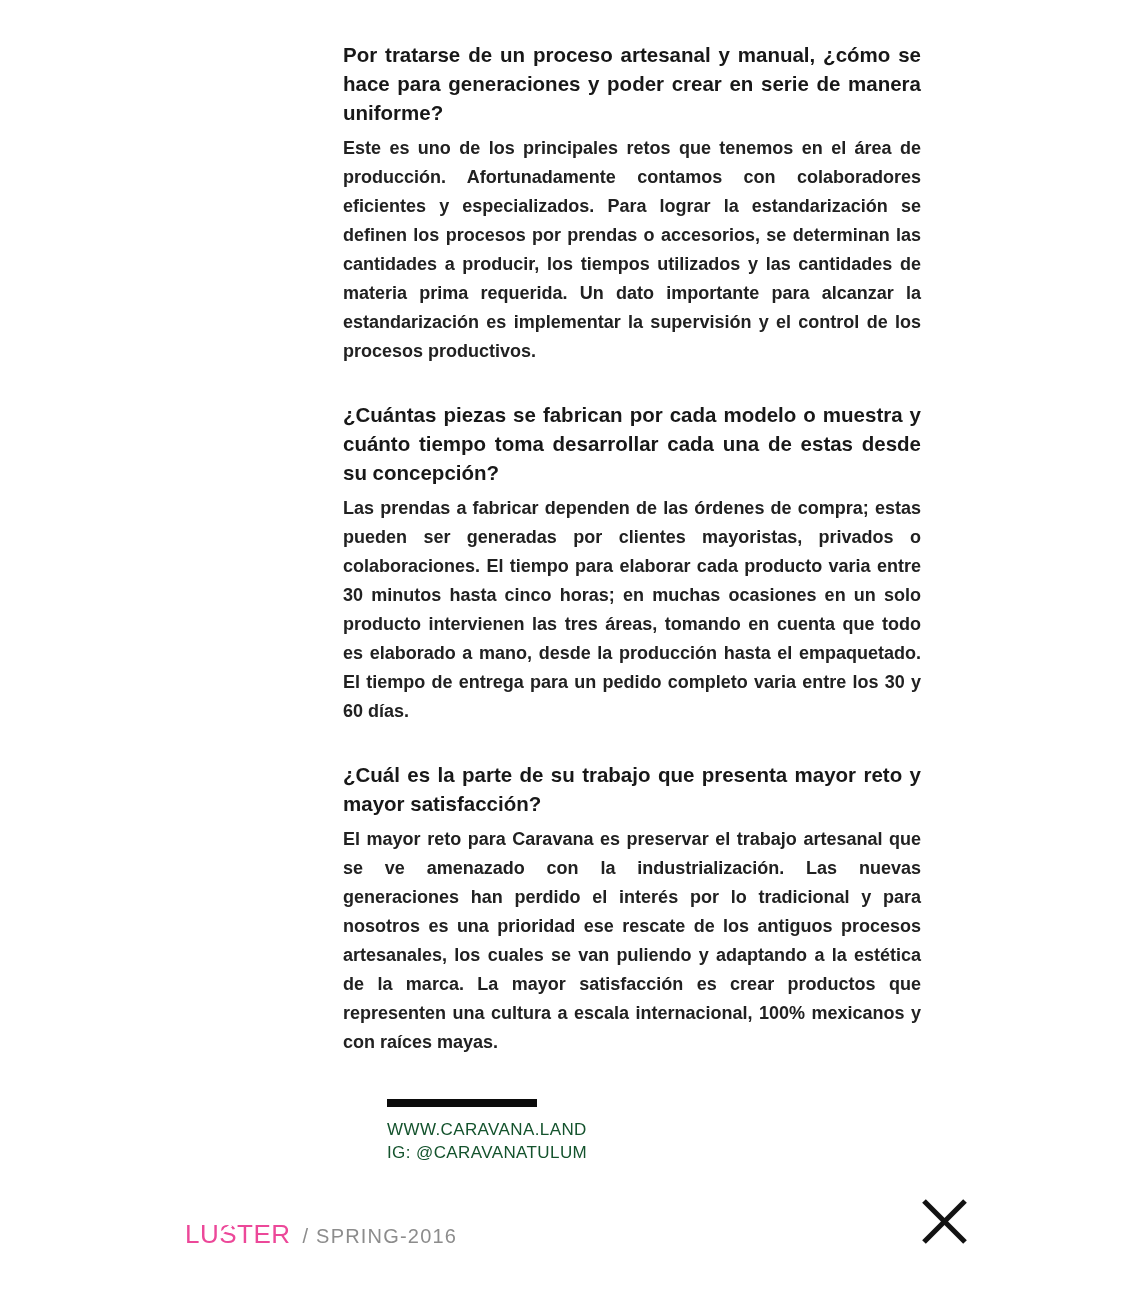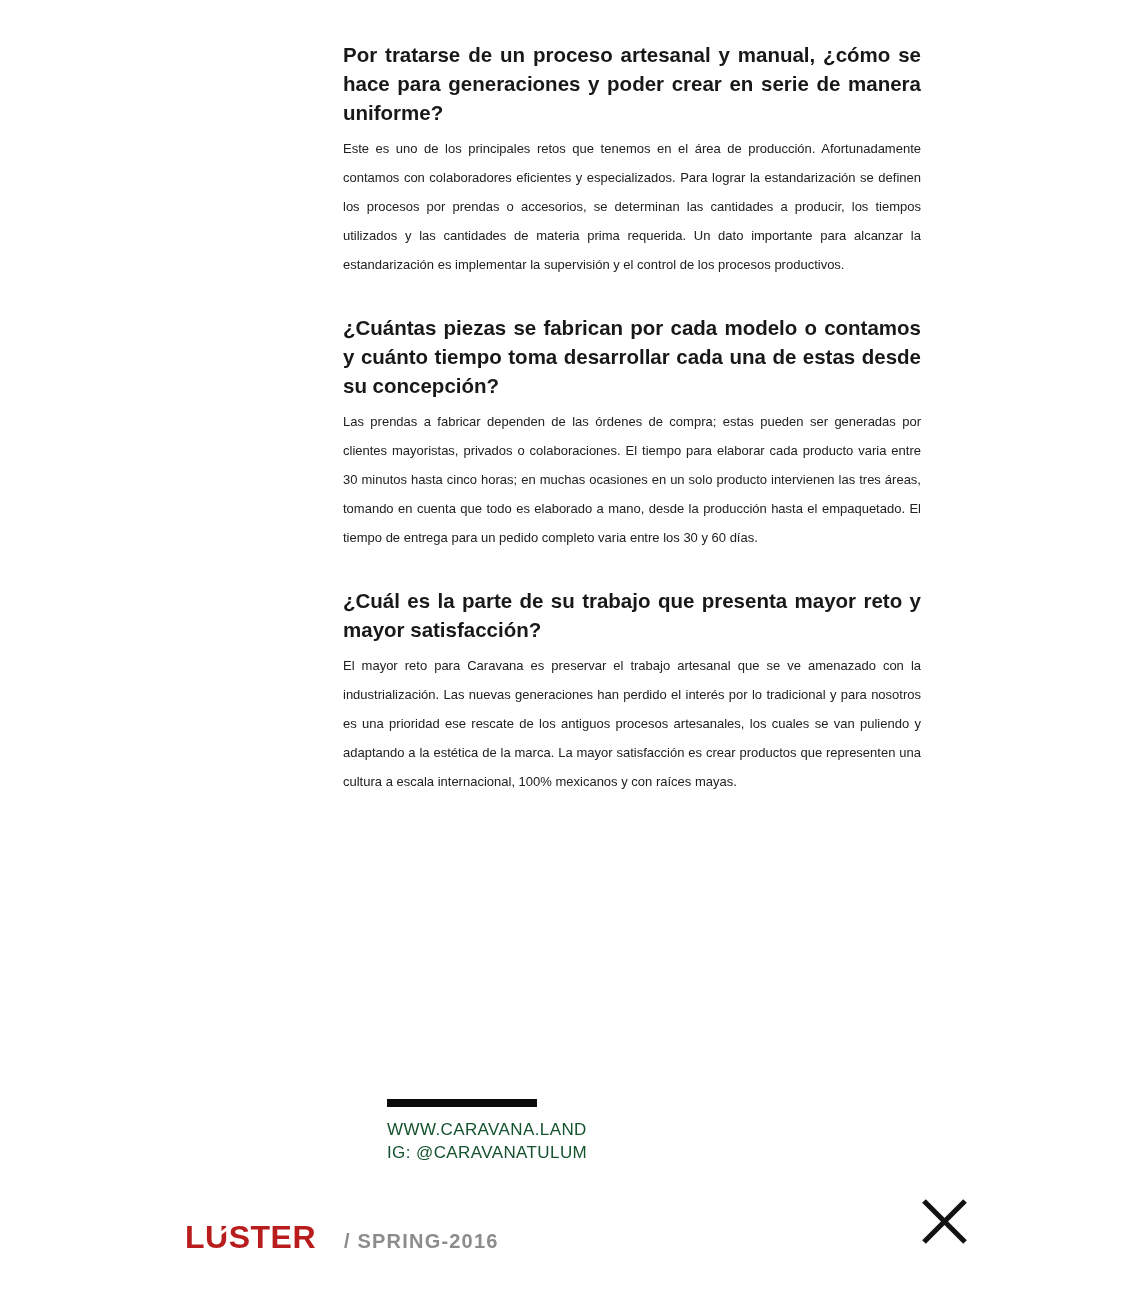--- a/index.html
+++ b/index.html
@@ -25,23 +25,23 @@
   .qa-section.third { margin-top: 32px; }
   .question {
     font-size: 20.5px;
     line-height: 29px;
     font-weight: 700;
     text-align: justify;
     margin: 0 0 7px 0;
     color: #181818;
   }
   .answer {
-    font-size: 13px;
+    font-size: 18px;
     line-height: 29px;
-    font-weight: 400;
+    font-weight: 700;
     text-align: justify;
     margin: 0 0 34px 0;
     color: #212121;
   }
   .contact {
     position: absolute;
     left: 387px;
     top: 1099px;
   }
   .contact-bar {
@@ -60,41 +60,41 @@
   .footer-brand {
     position: absolute;
     left: 185px;
     top: 1219px;
     display: flex;
     align-items: baseline;
     white-space: nowrap;
   }
   .footer-logo {
     position: relative;
-    font-size: 32px;
-    font-weight: 700;
+    font-size: 26px;
+    font-weight: 400;
     letter-spacing: 0.5px;
-    color: #b91c1c;
+    color: #ec4899;
   }
   .logo-s-slash {
     position: absolute;
     left: 31px;
     top: 10px;
     width: 17px;
     height: 2.6px;
     background: #ffffff;
     transform: rotate(-38deg);
     pointer-events: none;
   }
   .footer-issue {
     font-size: 20px;
-    font-weight: 700;
+    font-weight: 400;
     color: #8c8c8c;
     letter-spacing: 1.2px;
-    margin-left: 28px;
+    margin-left: 12px;
   }
   .close-mark {
     position: absolute;
     left: 918px;
     top: 1196px;
     width: 50px;
     height: 50px;
     cursor: pointer;
   }
 </style>
@@ -102,21 +102,21 @@
 <body>
 
 <div class="article">
 
   <section class="qa-section">
     <h2 class="question">Por tratarse de un proceso artesanal y manual, ¿cómo se hace para generaciones y poder crear en serie de manera uniforme?</h2>
     <p class="answer">Este es uno de los principales retos que tenemos en el área de producción. Afortunadamente contamos con colaboradores eficientes y especializados. Para lograr la estandarización se definen los procesos por prendas o accesorios, se determinan las cantidades a producir, los tiempos utilizados y las cantidades de materia prima requerida. Un dato importante para alcanzar la estandarización es implementar la supervisión y el control de los procesos productivos.</p>
   </section>
 
   <section class="qa-section">
-    <h2 class="question">¿Cuántas piezas se fabrican por cada modelo o contamos y cuánto tiempo toma desarrollar cada una de estas desde su concepción?</h2>
+    <h2 class="question">¿Cuántas piezas se fabrican por cada modelo o muestra y cuánto tiempo toma desarrollar cada una de estas desde su concepción?</h2>
     <p class="answer">Las prendas a fabricar dependen de las órdenes de compra; estas pueden ser generadas por clientes mayoristas, privados o colaboraciones. El tiempo para elaborar cada producto varia entre 30 minutos hasta cinco horas; en muchas ocasiones en un solo producto intervienen las tres áreas, tomando en cuenta que todo es elaborado a mano, desde la producción hasta el empaquetado. El tiempo de entrega para un pedido completo varia entre los 30 y 60 días.</p>
   </section>
 
   <section class="qa-section third">
     <h2 class="question">¿Cuál es la parte de su trabajo que presenta mayor reto y mayor satisfacción?</h2>
     <p class="answer">El mayor reto para Caravana es preservar el trabajo artesanal que se ve amenazado con la industrialización. Las nuevas generaciones han perdido el interés por lo tradicional y para nosotros es una prioridad ese rescate de los antiguos procesos artesanales, los cuales se van puliendo y adaptando a la estética de la marca. La mayor satisfacción es crear productos que representen una cultura a escala internacional, 100% mexicanos y con raíces mayas.</p>
   </section>
 
 </div>
 

